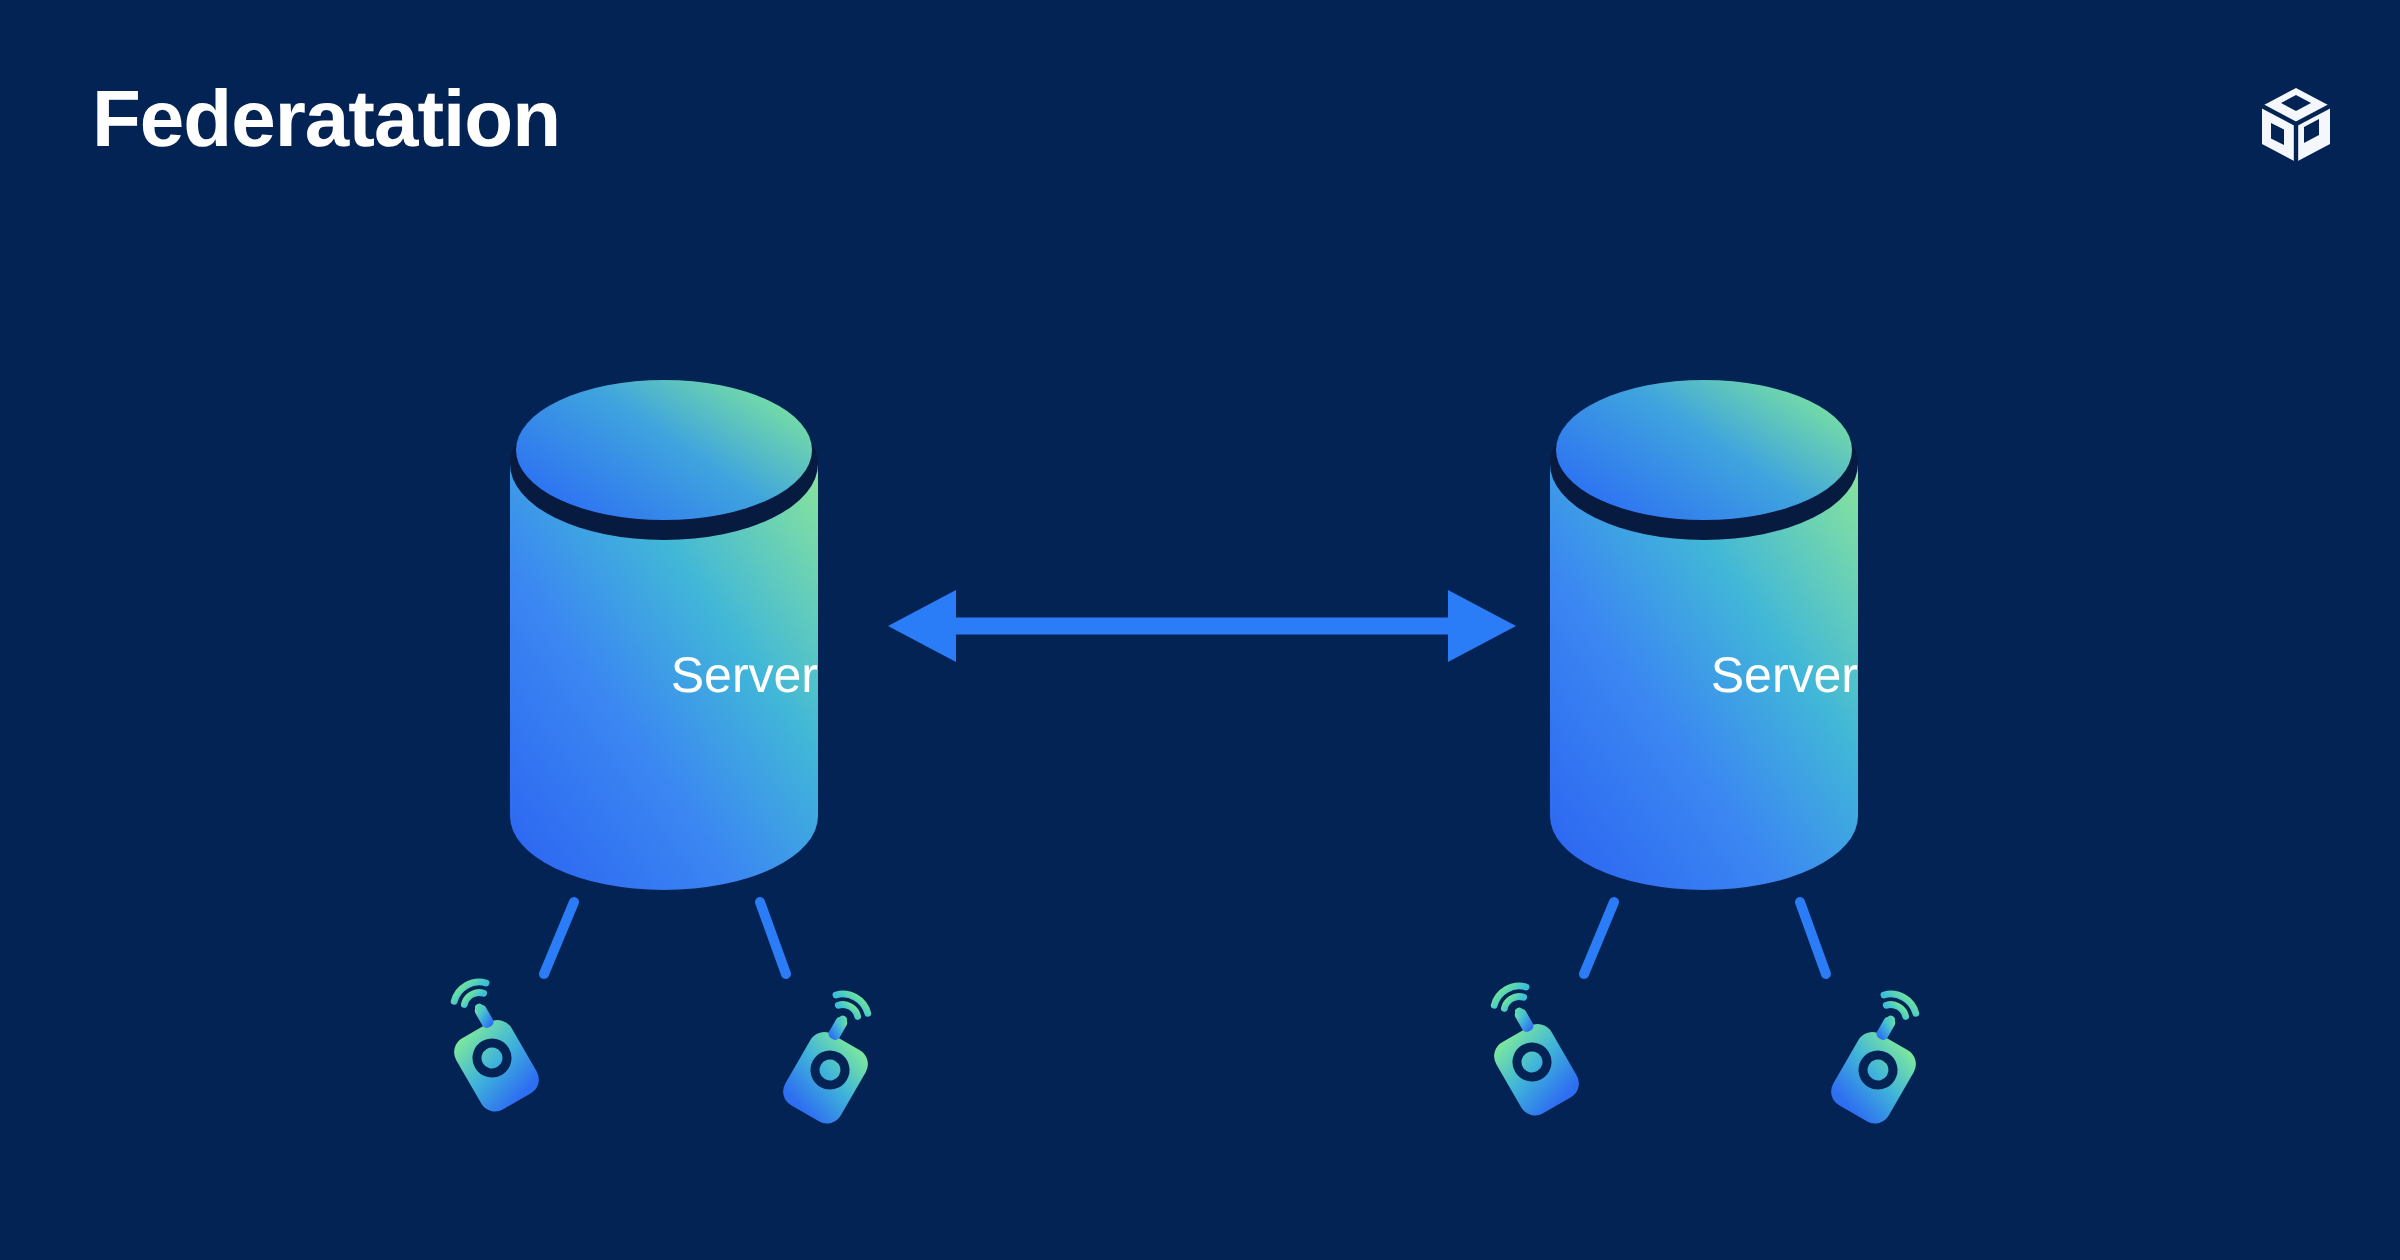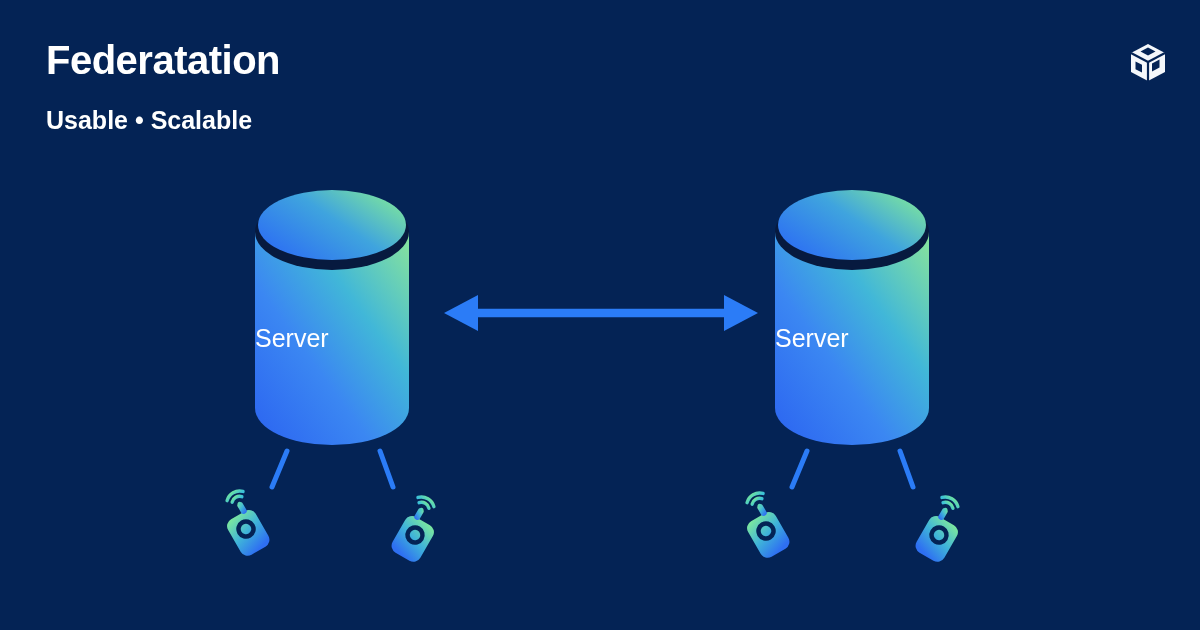--- a/index.html
+++ b/index.html
@@ -24,21 +24,21 @@
   }
   .subtitle{
     position:absolute;left:46px;top:106px;
     font-size:25px;font-weight:600;
     color:var(--color-text,#fff);
   }
   .logo{
     position:absolute;left:1128px;top:42px;width:40px;height:40px;
   }
   .server-label{
-    position:absolute;width:154px;text-align:left;
+    position:absolute;width:154px;text-align:right;
     top:324px;
     font-size:25px;font-weight:500;color:var(--color-text,#fff);
   }
   .abs{position:absolute;}
   .mirrored{transform:scaleX(-1);}
 </style>
 </head>
 <body>
 
 <div class="canvas">
@@ -62,21 +62,20 @@
         <stop offset="1" stop-color="#2e6ff2"></stop>
       </linearGradient>
       <linearGradient id="wifi" x1="0" y1="0" x2="1" y2="1">
         <stop offset="0" stop-color="#6ee3a0"></stop>
         <stop offset="1" stop-color="#3bc0d8"></stop>
       </linearGradient>
     </defs>
   </svg>
 
   <div class="title">Federatation</div>
-  <div class="subtitle">Usable • Scalable</div>
 
   <svg class="logo" viewBox="0 0 40 40">
     <g fill="#f4f7fb">
       <polygon points="20,2 37,11 20,20 3,11"></polygon>
       <polygon points="20,20 37,11 37,30 20,39"></polygon>
       <polygon points="3,11 20,20 20,39 3,30"></polygon>
     </g>
     <g fill="#042355">
       <polygon points="20,5.5 27.5,9.5 20,13.5 12.5,9.5"></polygon>
       <polygon points="24,21.5 31.5,17.5 31.5,25.5 24,29.5"></polygon>

